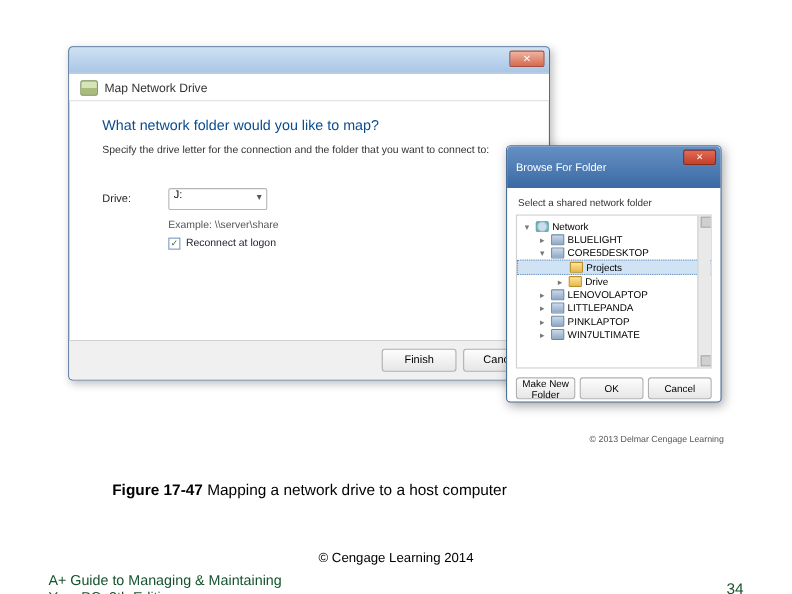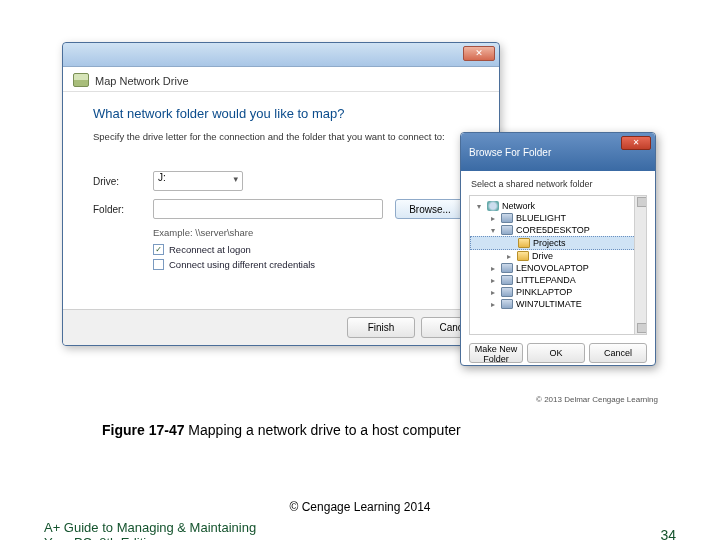--- a/index.html
+++ b/index.html
@@ -266,21 +266,21 @@
   .credit {
     position:absolute;
     right:0; bottom:0;
     font-size:8px;
     color:#555;
   }
   
   .caption {
     position:absolute;
     left: 102px;
-    top: 422px;
+    top: 437px;
     font-family: Arial, sans-serif;
     font-size: 14px;
     color:#000;
   }
   .caption b { font-weight: bold; }
   .page-footer {
     position:absolute;
     left: 44px; right: 44px;
     top: 480px;
     display:flex;
@@ -315,35 +315,26 @@
     </div>
     <div class="body">
       <div class="question">What network folder would you like to map?</div>
       <div class="subtext">Specify the drive letter for the connection and the folder that you want to connect to:</div>
 
       <div class="row">
         <span class="label">Drive:</span>
         <div class="select">J:</div>
       </div>
 
-      <div class="row">
-        <span class="label">Folder:</span>
-        <div class="text-input"></div>
-        <button class="browse-btn">Browse...</button>
-      </div>
 
       <div class="example">Example: \\server\share</div>
 
       <div class="checkbox-row">
         <span class="cb">✓</span>
         <span>Reconnect at logon</span>
-      </div>
-      <div class="checkbox-row">
-        <span class="cb"></span>
-        <span>Connect using different credentials</span>
       </div>
 
     </div>
 
     <div class="footer-bar">
       <button class="std-btn">Finish</button>
       <button class="std-btn">Cancel</button>
     </div>
   </div>
 

